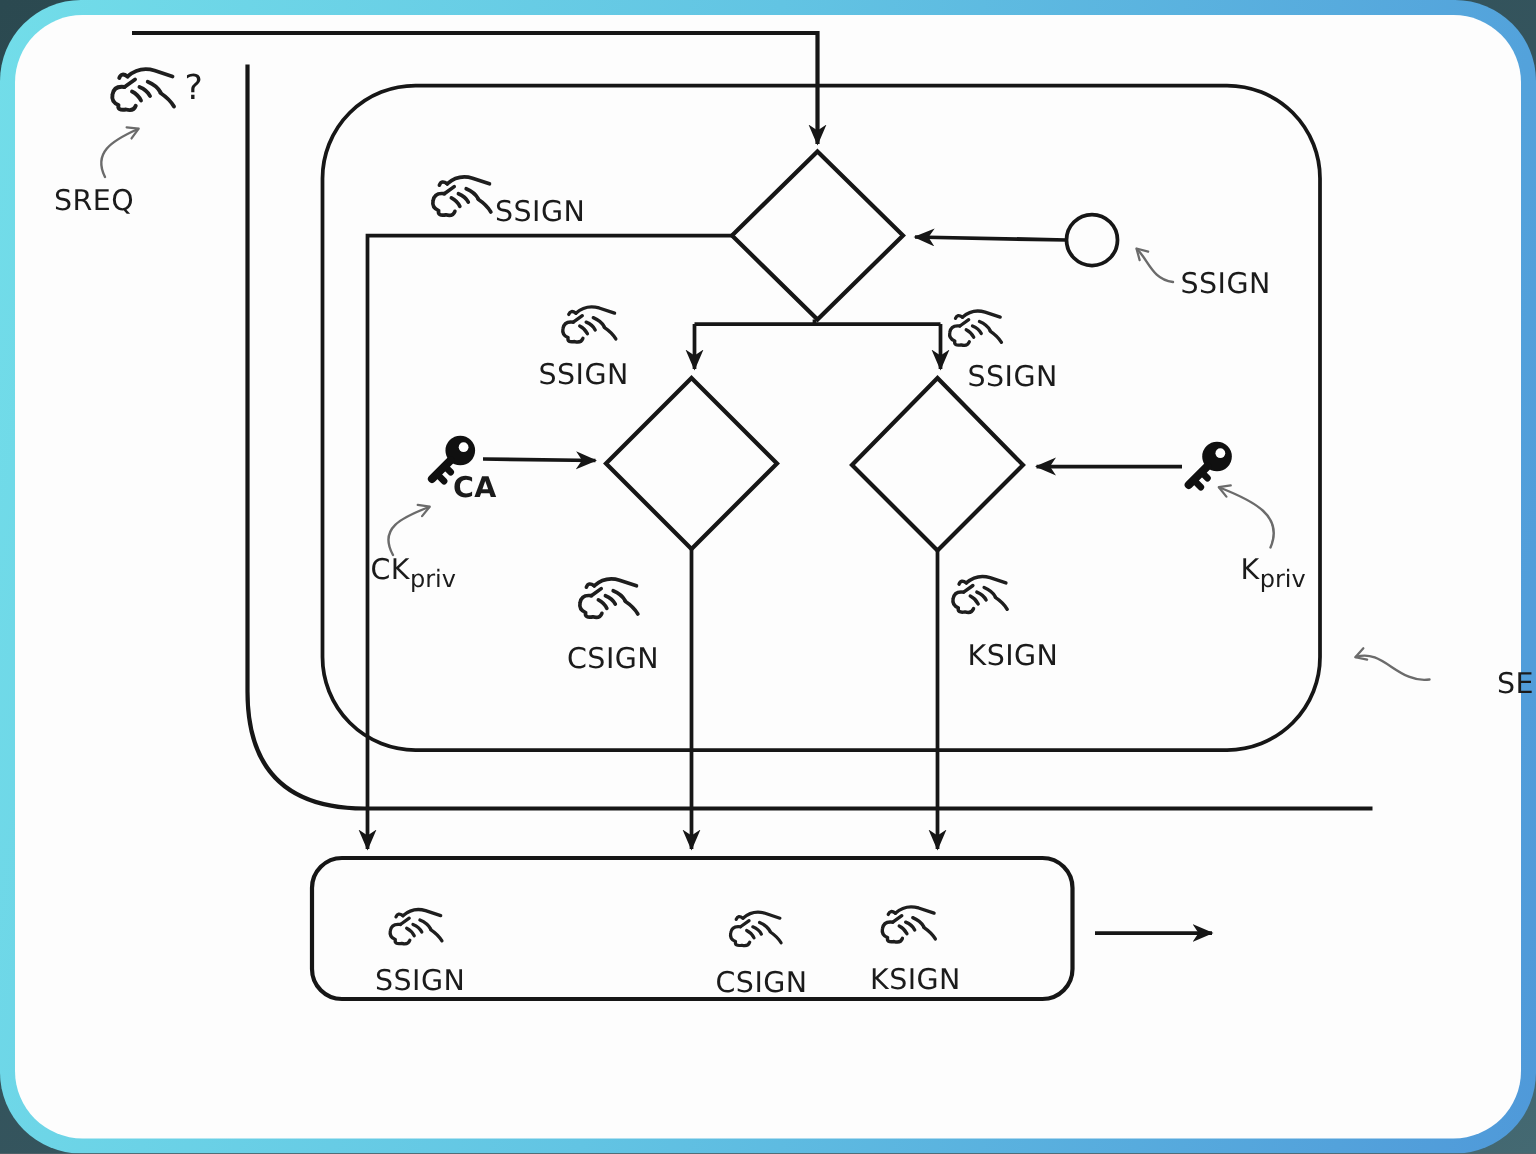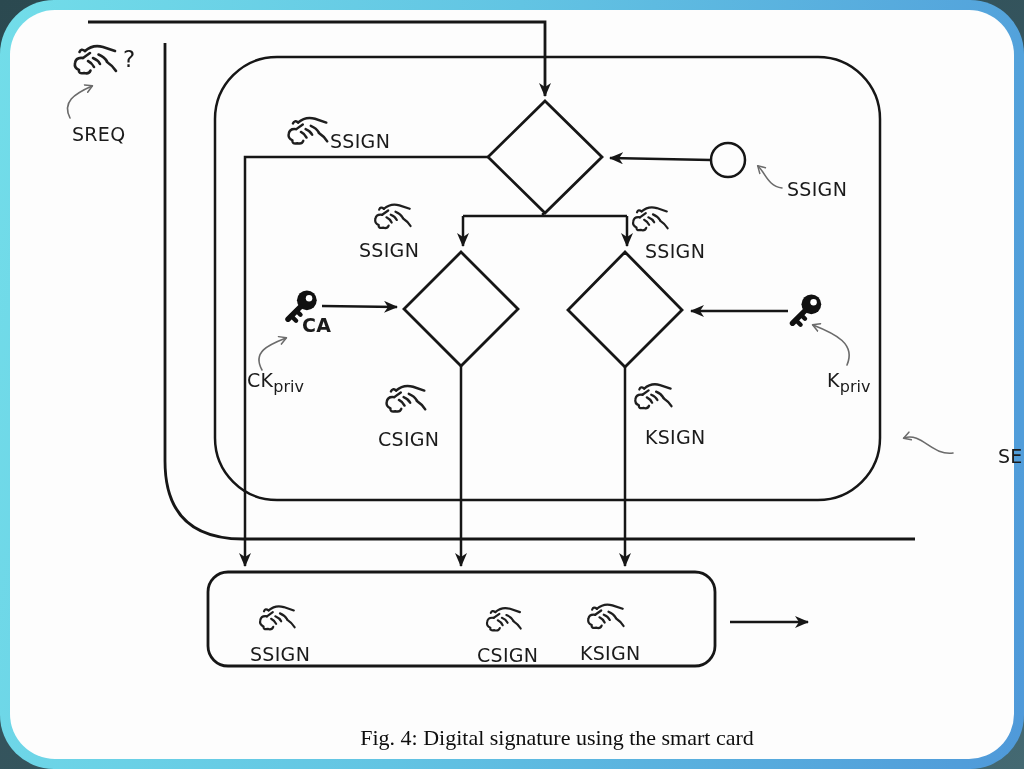--- a/index.html
+++ b/index.html
@@ -113,21 +113,21 @@
     <use href="#handshake" x="382" y="380" width="47" height="38"></use>
     <use href="#handshake" x="631" y="378" width="44" height="37"></use>
     <use href="#handshake" x="256" y="600" width="42" height="36"></use>
     <use href="#handshake" x="483" y="602" width="41" height="35"></use>
     <use href="#handshake" x="584" y="598" width="43" height="37"></use>
 
     <use href="#key" x="281" y="288" width="40" height="39"></use>
     <use href="#key" x="786" y="292" width="39" height="39"></use>
   </svg>
 
-  <div class="lbl" style="left:36px; top:123px;margin-left:36px;">SREQ</div>
+  <div class="lbl" style="left:36px; top:123px;">SREQ</div>
   <div class="lbl qmark" style="left:123px; top:46px;">?</div>
 
   <div class="lbl" style="left:330px; top:130px;">SSIGN</div>
   <div class="lbl" style="left:359px; top:239px;">SSIGN</div>
   <div class="lbl" style="left:645px; top:240px;">SSIGN</div>
 
   <div class="lbl" style="left:787px; top:178px;">SSIGN</div>
 
   <div class="lbl" style="left:302px; top:314px;font-weight:bold;">CA</div>
 
@@ -140,14 +140,13 @@
 
   <div class="lbl" style="left:378px; top:428px;">CSIGN</div>
   <div class="lbl" style="left:645px; top:426px;">KSIGN</div>
 
   <div class="lbl" style="left:998px; top:445px;">SE</div>
 
   <div class="lbl" style="left:250px; top:643px;">SSIGN</div>
   <div class="lbl" style="left:477px; top:644px;">CSIGN</div>
   <div class="lbl" style="left:580px; top:642px;">KSIGN</div>
 
-  <div class="caption">Fig. 4: Digital signature using the smart card</div>
 </div>
 
 </body></html>

